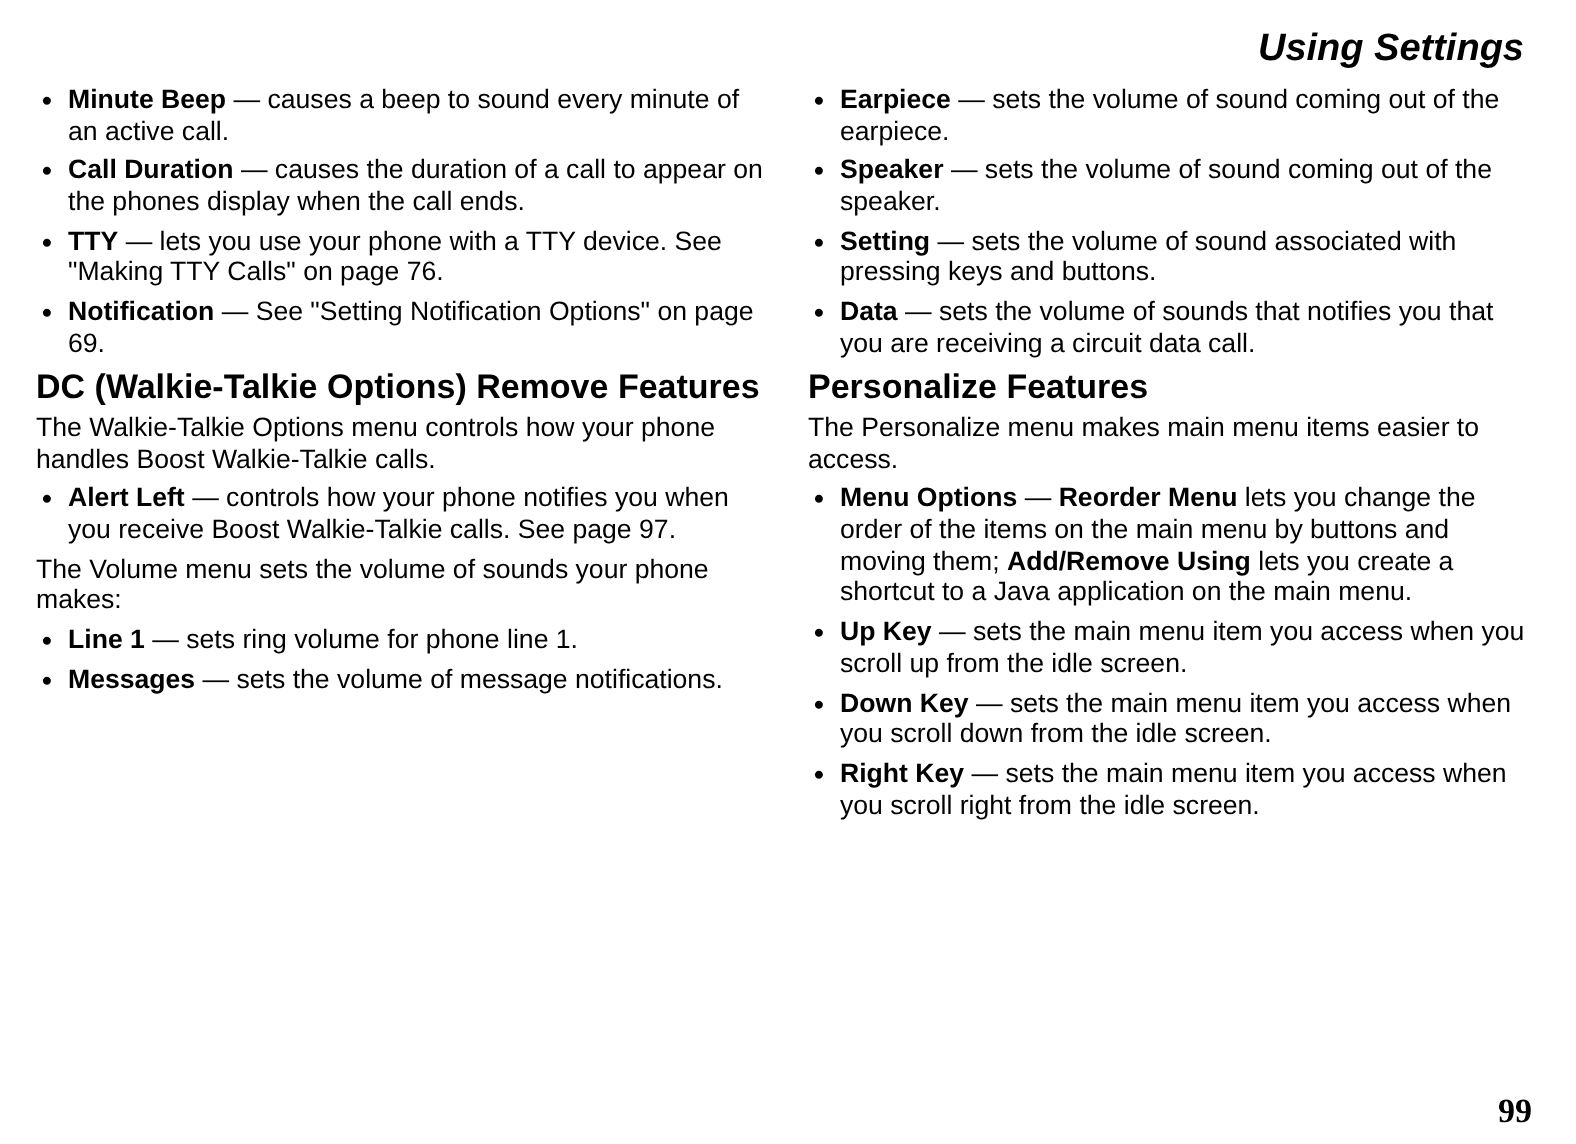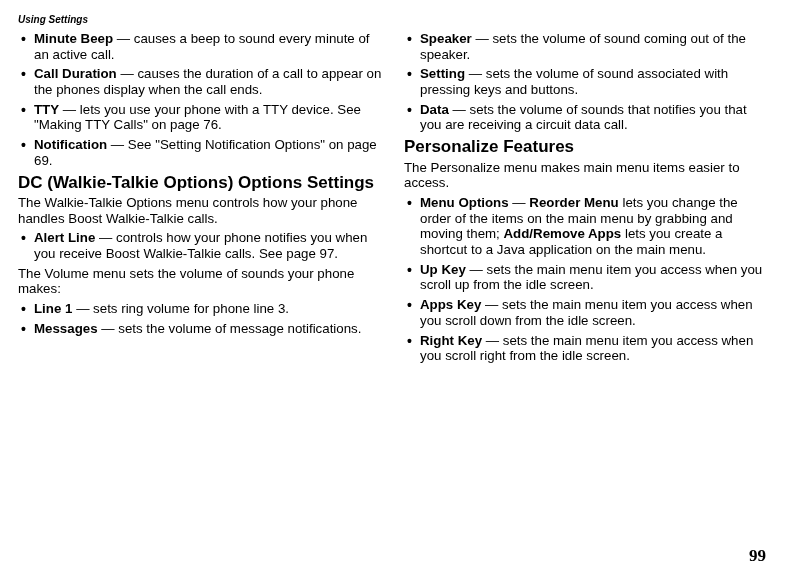--- a/index.html
+++ b/index.html
@@ -9,24 +9,24 @@
     height: 572px;
     background: #fff;
     color: #000;
     position: relative;
     overflow: hidden;
   }
   .page {
     padding: 14px 20px 10px 18px;
   }
   .header {
-    text-align: left;
+    text-align: right;
     font-style: italic;
     font-weight: bold;
-    font-size: 10px;
+    font-size: 19px;
     margin-bottom: 6px;
     padding-right: 6px;
   }
   .columns {
     display: flex;
     gap: 22px;
     justify-content: flex-end;
   }
   .col {
     flex: 1 1 0;
@@ -83,53 +83,54 @@
 
     <div class="col">
 
       <ul>
         <li><span class="term">Minute Beep</span><span> — causes a beep to sound every minute of an active call.</span></li>
         <li><span class="term">Call Duration</span><span> — causes the duration of a call to appear on the phones display when the call ends.</span></li>
         <li><span class="term">TTY</span><span> — lets you use your phone with a TTY device. See "Making TTY Calls" on page 76.</span></li>
         <li><span class="term">Notification</span><span> — See "Setting Notification Options" on page 69.</span></li>
       </ul>
 
-      <h2>DC (Walkie-Talkie Options) Options Settings</h2>
+      <h2>DC (Walkie-Talkie Options) Remove Features</h2>
       <p class="intro">The Walkie-Talkie Options menu controls how your phone handles Boost Walkie-Talkie calls.</p>
 
       <ul>
-        <li><span class="term">Alert Line</span><span> — controls how your phone notifies you when you receive Boost Walkie-Talkie calls. See page 97.</span></li>
+        <li><span class="term">Alert Left</span><span> — controls how your phone notifies you when you receive Boost Walkie-Talkie calls. See page 97.</span></li>
       </ul>
 
       <p class="intro">The Volume menu sets the volume of sounds your phone makes:</p>
 
       <ul>
-        <li><span class="term">Line 1</span><span> — sets ring volume for phone line 3.</span></li>
+        <li><span class="term">Line 1</span><span> — sets ring volume for phone line 1.</span></li>
         <li><span class="term">Messages</span><span> — sets the volume of message notifications.</span></li>
       </ul>
 
     </div>
 
     <div class="col">
 
       <ul>
+        <li><span class="term">Earpiece</span><span> — sets the volume of sound coming out of the earpiece.</span></li>
         <li><span class="term">Speaker</span><span> — sets the volume of sound coming out of the speaker.</span></li>
         <li><span class="term">Setting</span><span> — sets the volume of sound associated with pressing keys and buttons.</span></li>
         <li><span class="term">Data</span><span> — sets the volume of sounds that notifies you that you are receiving a circuit data call.</span></li>
       </ul>
 
       <h2>Personalize Features</h2>
       <p class="intro">The Personalize menu makes main menu items easier to access.</p>
 
       <ul>
         <li>
-          <span class="term">Menu Options</span><span> — </span><span class="inline-bold">Reorder Menu</span><span> lets you change the order of the items on the main menu by grabbing and moving them; </span><span class="inline-bold">Add/Remove Apps</span><span> lets you create a shortcut to a Java application on the main menu.</span>
+          <span class="term">Menu Options</span><span> — </span><span class="inline-bold">Reorder Menu</span><span> lets you change the order of the items on the main menu by buttons and moving them; </span><span class="inline-bold">Add/Remove Using</span><span> lets you create a shortcut to a Java application on the main menu.</span>
         </li>
         <li><span class="term">Up Key</span><span> — sets the main menu item you access when you scroll up from the idle screen.</span></li>
-        <li><span class="term">Apps Key</span><span> — sets the main menu item you access when you scroll down from the idle screen.</span></li>
+        <li><span class="term">Down Key</span><span> — sets the main menu item you access when you scroll down from the idle screen.</span></li>
         <li><span class="term">Right Key</span><span> — sets the main menu item you access when you scroll right from the idle screen.</span></li>
       </ul>
 
     </div>
 
   </div>
 
   <div class="pagenum">99</div>
 </div>
 

